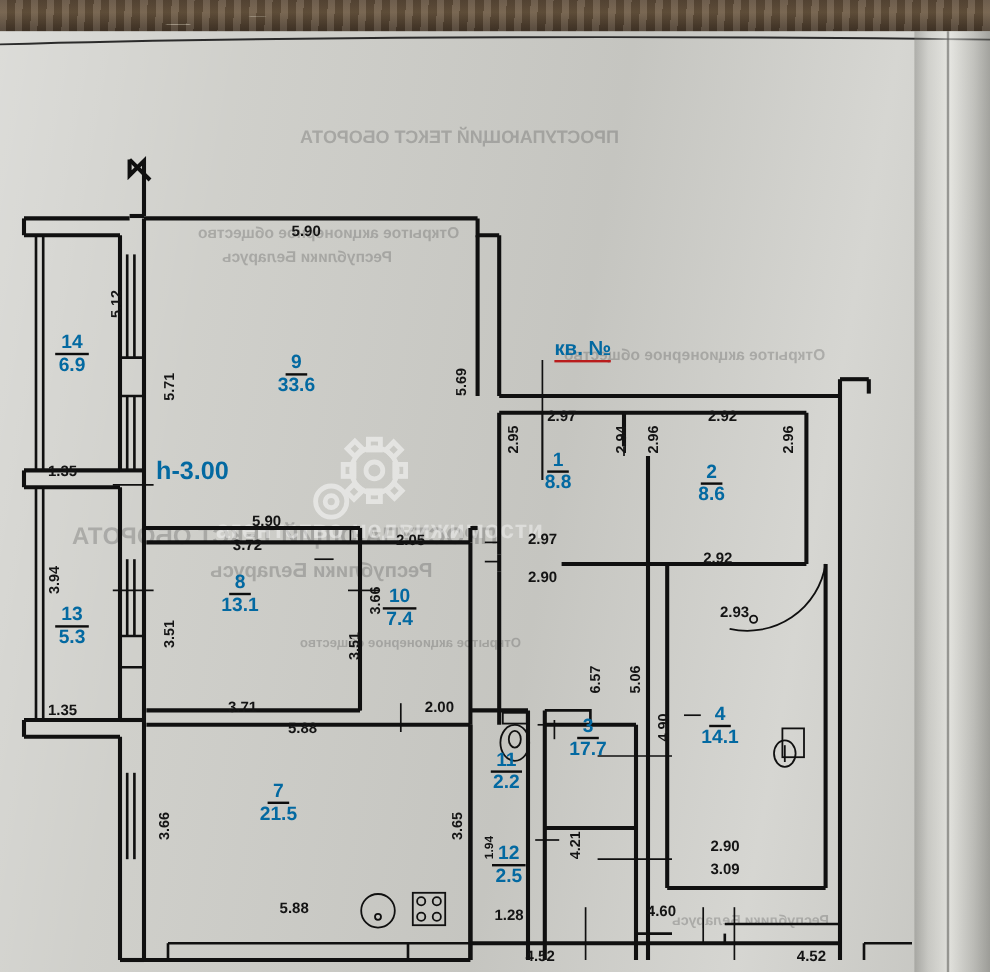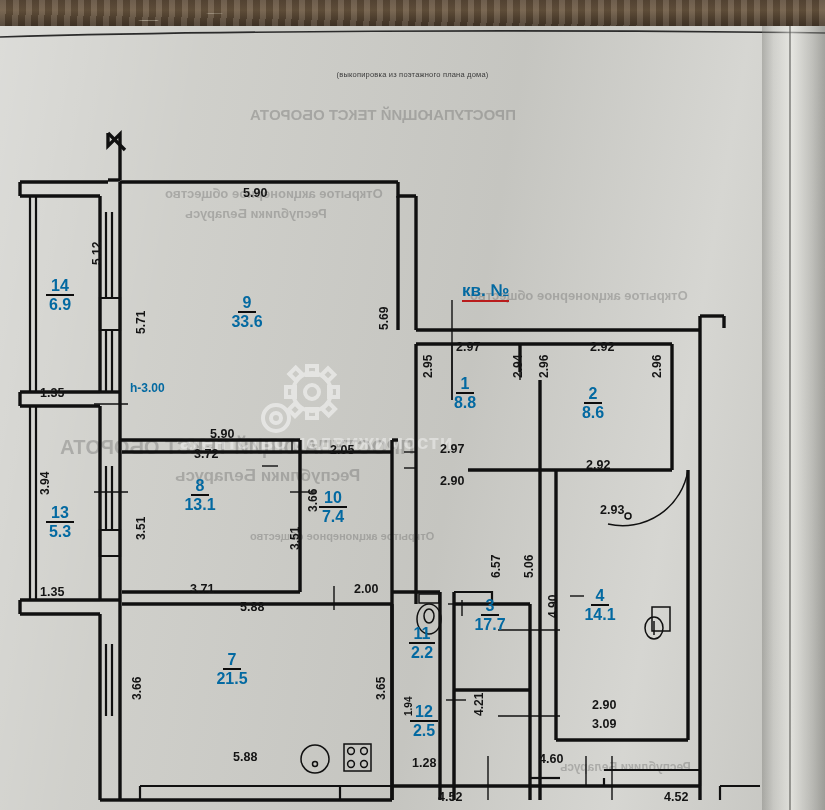--- a/index.html
+++ b/index.html
@@ -78,21 +78,21 @@
   .w1{stroke-width:1.4;}
   .fix{stroke:#101010;fill:none;stroke-width:1.5;}
   
   .lbl{position:absolute;color:#0369a1;text-align:center;white-space:nowrap;}
   .rn{font-size:16px;font-weight:bold;line-height:1.02;}
   .rn .num{border-bottom:2px solid #0d0d0d;padding:0 5px 0 5px;display:inline-block;}
   .rn .area{display:block;margin-top:1px;}
   .dim{font-size:12.5px;font-weight:bold;color:#141414;white-space:nowrap;}
   .dimv{font-size:12px;font-weight:bold;color:#141414;white-space:nowrap;
         transform:rotate(-90deg);transform-origin:left top;}
-  .big{font-size:12px;font-weight:bold;}
+  .big{font-size:21px;font-weight:bold;}
   #kvno{font-size:17px;font-weight:bold;}
   #kvno .u{border-bottom:2px solid #b91c1c;margin-left:44px;}
 </style>
 </head>
 <body>
 
 <div id="shot">
 
   <div id="woodband"></div>
 
@@ -107,21 +107,20 @@
 
   <div class="ghost" style="left:250px;top:106px;font-size:15px;">ПРОСТУПАЮЩИЙ ТЕКСТ ОБОРОТА</div>
   <div class="ghost" style="left:165px;top:186px;font-size:13px;">Открытое акционерное общество</div>
   <div class="ghost" style="left:185px;top:206px;font-size:13px;">Республики Беларусь</div>
   <div class="ghost" style="left:470px;top:288px;font-size:13px;">Открытое акционерное общество</div>
   <div class="ghost" style="left:60px;top:436px;font-size:20px;">ПРОСТУПАЮЩИЙ ТЕКСТ ОБОРОТА</div>
   <div class="ghost" style="left:175px;top:466px;font-size:17px;">Республики Беларусь</div>
   <div class="ghost" style="left:250px;top:530px;font-size:11px;">Открытое акционерное общество</div>
   <div class="ghost" style="left:560px;top:760px;font-size:12px;">Республики Беларусь</div>
 
-  <div class="hdr" id="subtitle">(выкопировка из поэтажного плана дома)</div>
 
   <svg id="wm" width="120" height="110" viewBox="0 0 120 110">
     <g stroke="#ffffff" stroke-width="4" fill="none" opacity="0.80">
       <circle cx="62" cy="40" r="19"></circle>
       <circle cx="62" cy="40" r="7"></circle>
       <g>
         <rect x="57" y="14" width="10" height="9"></rect>
           <rect x="57" y="57" width="10" height="9"></rect>
         <rect x="36" y="35" width="9" height="10"></rect>
           <rect x="79" y="35" width="9" height="10"></rect>

